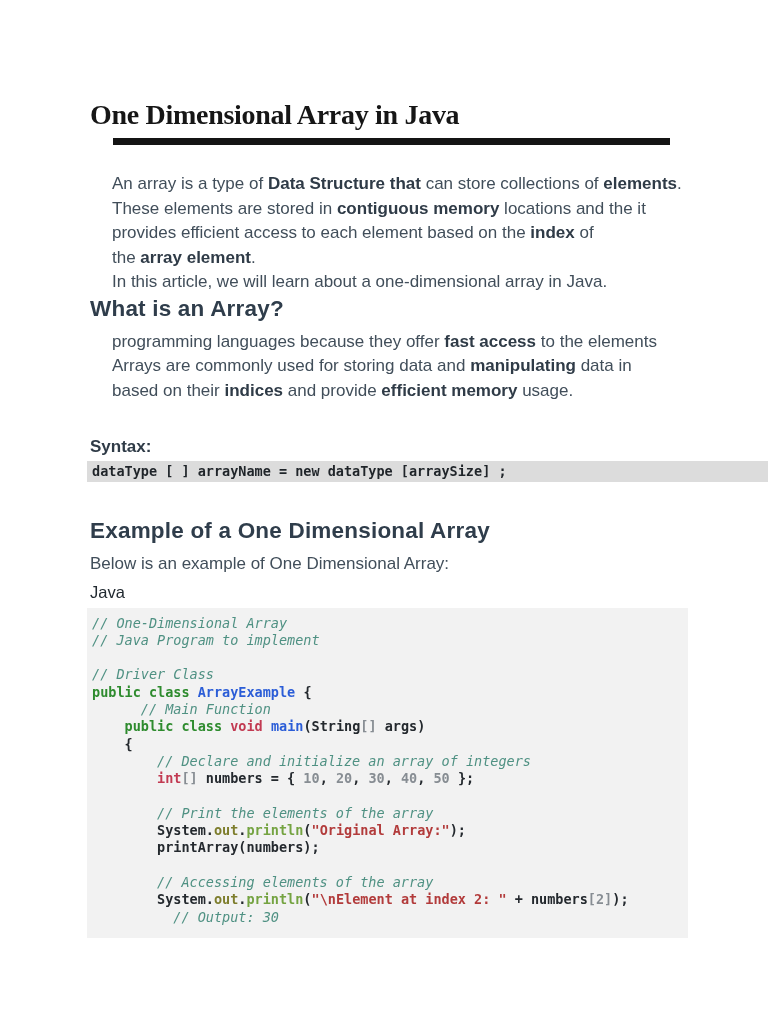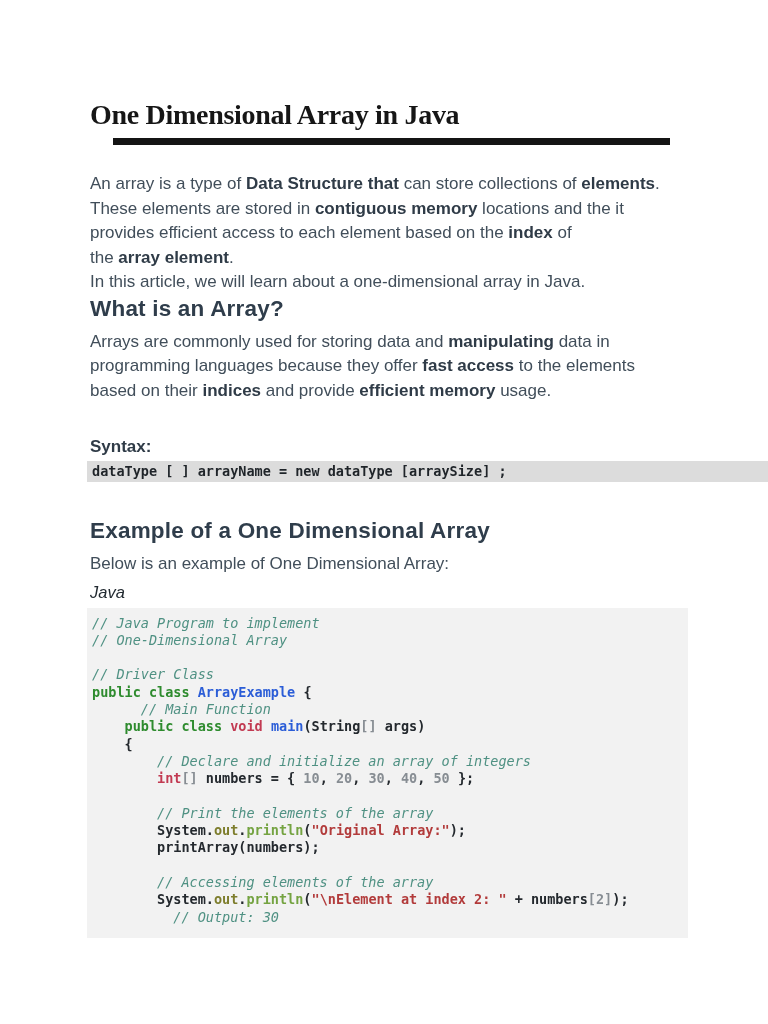--- a/index.html
+++ b/index.html
@@ -67,39 +67,38 @@
     color: #1f2429;
     white-space: pre;
   }
   .h2-example { margin-top: 35px; }
   .example-subtext { margin-top: 7px; }
   .lang-label {
     margin-top: 4px;
     font-size: 16.5px;
     line-height: 22px;
     color: #222a31;
-    font-style: italic;
   }
   .code-block {
     margin-top: 5px;
     margin-left: -3px;
     width: 601px;
     background: #f2f2f2;
     padding: 7px 0 12px 5px;
     font-family: "DejaVu Sans Mono", "Liberation Mono", monospace;
     font-weight: 700;
     font-size: 13.5px;
     color: #24292e;
   }
   .code-line {
     white-space: pre;
     line-height: 17.3px;
     min-height: 17.3px;
   }
-  .rt-line { white-space: pre-wrap; }
+  .rt-line { white-space: pre-wrap; margin-left: 22px; }
   .tok-cm { color: #4f9183; font-style: italic; font-weight: normal; }
   .tok-kw { color: #2e8b2e; }
   .tok-cl { color: #2b5dd7; }
   .tok-rd { color: #c23a52; }
   .tok-ol { color: #7d7d2c; }
   .tok-gn { color: #74a341; text-align: center; }
   .tok-st { color: #b23b3b; }
   .tok-gy { color: #878d93; }
 </style>
 </head>
@@ -115,38 +114,38 @@
       <div class="rt-line"><span>An array is a type of </span><strong>Data Structure that</strong><span> can store collections of </span><strong>elements</strong><span>.</span></div>
       <div class="rt-line"><span>These elements are stored in </span><strong>contiguous memory</strong><span> locations and the it</span></div>
       <div class="rt-line"><span>provides efficient access to each element based on the </span><strong>index</strong><span> of</span></div>
       <div class="rt-line"><span>the </span><strong>array element</strong><span>.</span></div>
       <div class="rt-line"><span>In this article, we will learn about a one-dimensional array in Java.</span></div>
     </div>
 
   <h2 class="h2 h2-what">What is an Array?</h2>
 
   <div class="body-text para-2">
+      <div class="rt-line"><span>programming languages because they offer </span><strong>fast access</strong><span> to the elements</span></div>
       <div class="rt-line"><span>Arrays are commonly used for storing data and </span><strong>manipulating</strong><span> data in</span></div>
-      <div class="rt-line"><span>programming languages because they offer </span><strong>fast access</strong><span> to the elements</span></div>
       <div class="rt-line"><span>based on their </span><strong>indices</strong><span> and provide </span><strong>efficient memory</strong><span> usage.</span></div>
     </div>
 
   <div class="syntax-label bold-label">Syntax:</div>
 
   <div class="syntax-bar">dataType [ ] arrayName = new dataType [arraySize] ;</div>
 
   <h2 class="h2 h2-example">Example of a One Dimensional Array</h2>
 
   <div class="body-text example-subtext">Below is an example of One Dimensional Array:</div>
 
   <div class="lang-label">Java</div>
 
   <div class="code-block">
+      <div class="code-line"><span class="tok-cm">// One-Dimensional Array</span></div>
       <div class="code-line"><span class="tok-cm">// Java Program to implement</span></div>
-      <div class="code-line"><span class="tok-cm">// One-Dimensional Array</span></div>
       <div class="code-line">&nbsp;</div>
       <div class="code-line"><span class="tok-cm">// Driver Class</span></div>
       <div class="code-line"><span class="tok-kw">public</span><span> </span><span class="tok-kw">class</span><span> </span><span class="tok-cl">ArrayExample</span><span> {</span></div>
       <div class="code-line"><span>      </span><span class="tok-cm">// Main Function</span></div>
       <div class="code-line"><span>    </span><span class="tok-kw">public</span><span> </span><span class="tok-kw">class</span><span> </span><span class="tok-rd">void</span><span> </span><span class="tok-cl">main</span><span>(String</span><span class="tok-gy">[]</span><span> args)</span></div>
       <div class="code-line"><span>    {</span></div>
       <div class="code-line"><span>        </span><span class="tok-cm">// Declare and initialize an array of integers</span></div>
       <div class="code-line"><span>        </span><span class="tok-rd">int</span><span class="tok-gy">[]</span><span> numbers = { </span><span class="tok-gy">10</span><span>, </span><span class="tok-gy">20</span><span>, </span><span class="tok-gy">30</span><span>, </span><span class="tok-gy">40</span><span>, </span><span class="tok-gy">50</span><span> };</span></div>
       <div class="code-line">&nbsp;</div>
       <div class="code-line"><span>        </span><span class="tok-cm">// Print the elements of the array</span></div>

